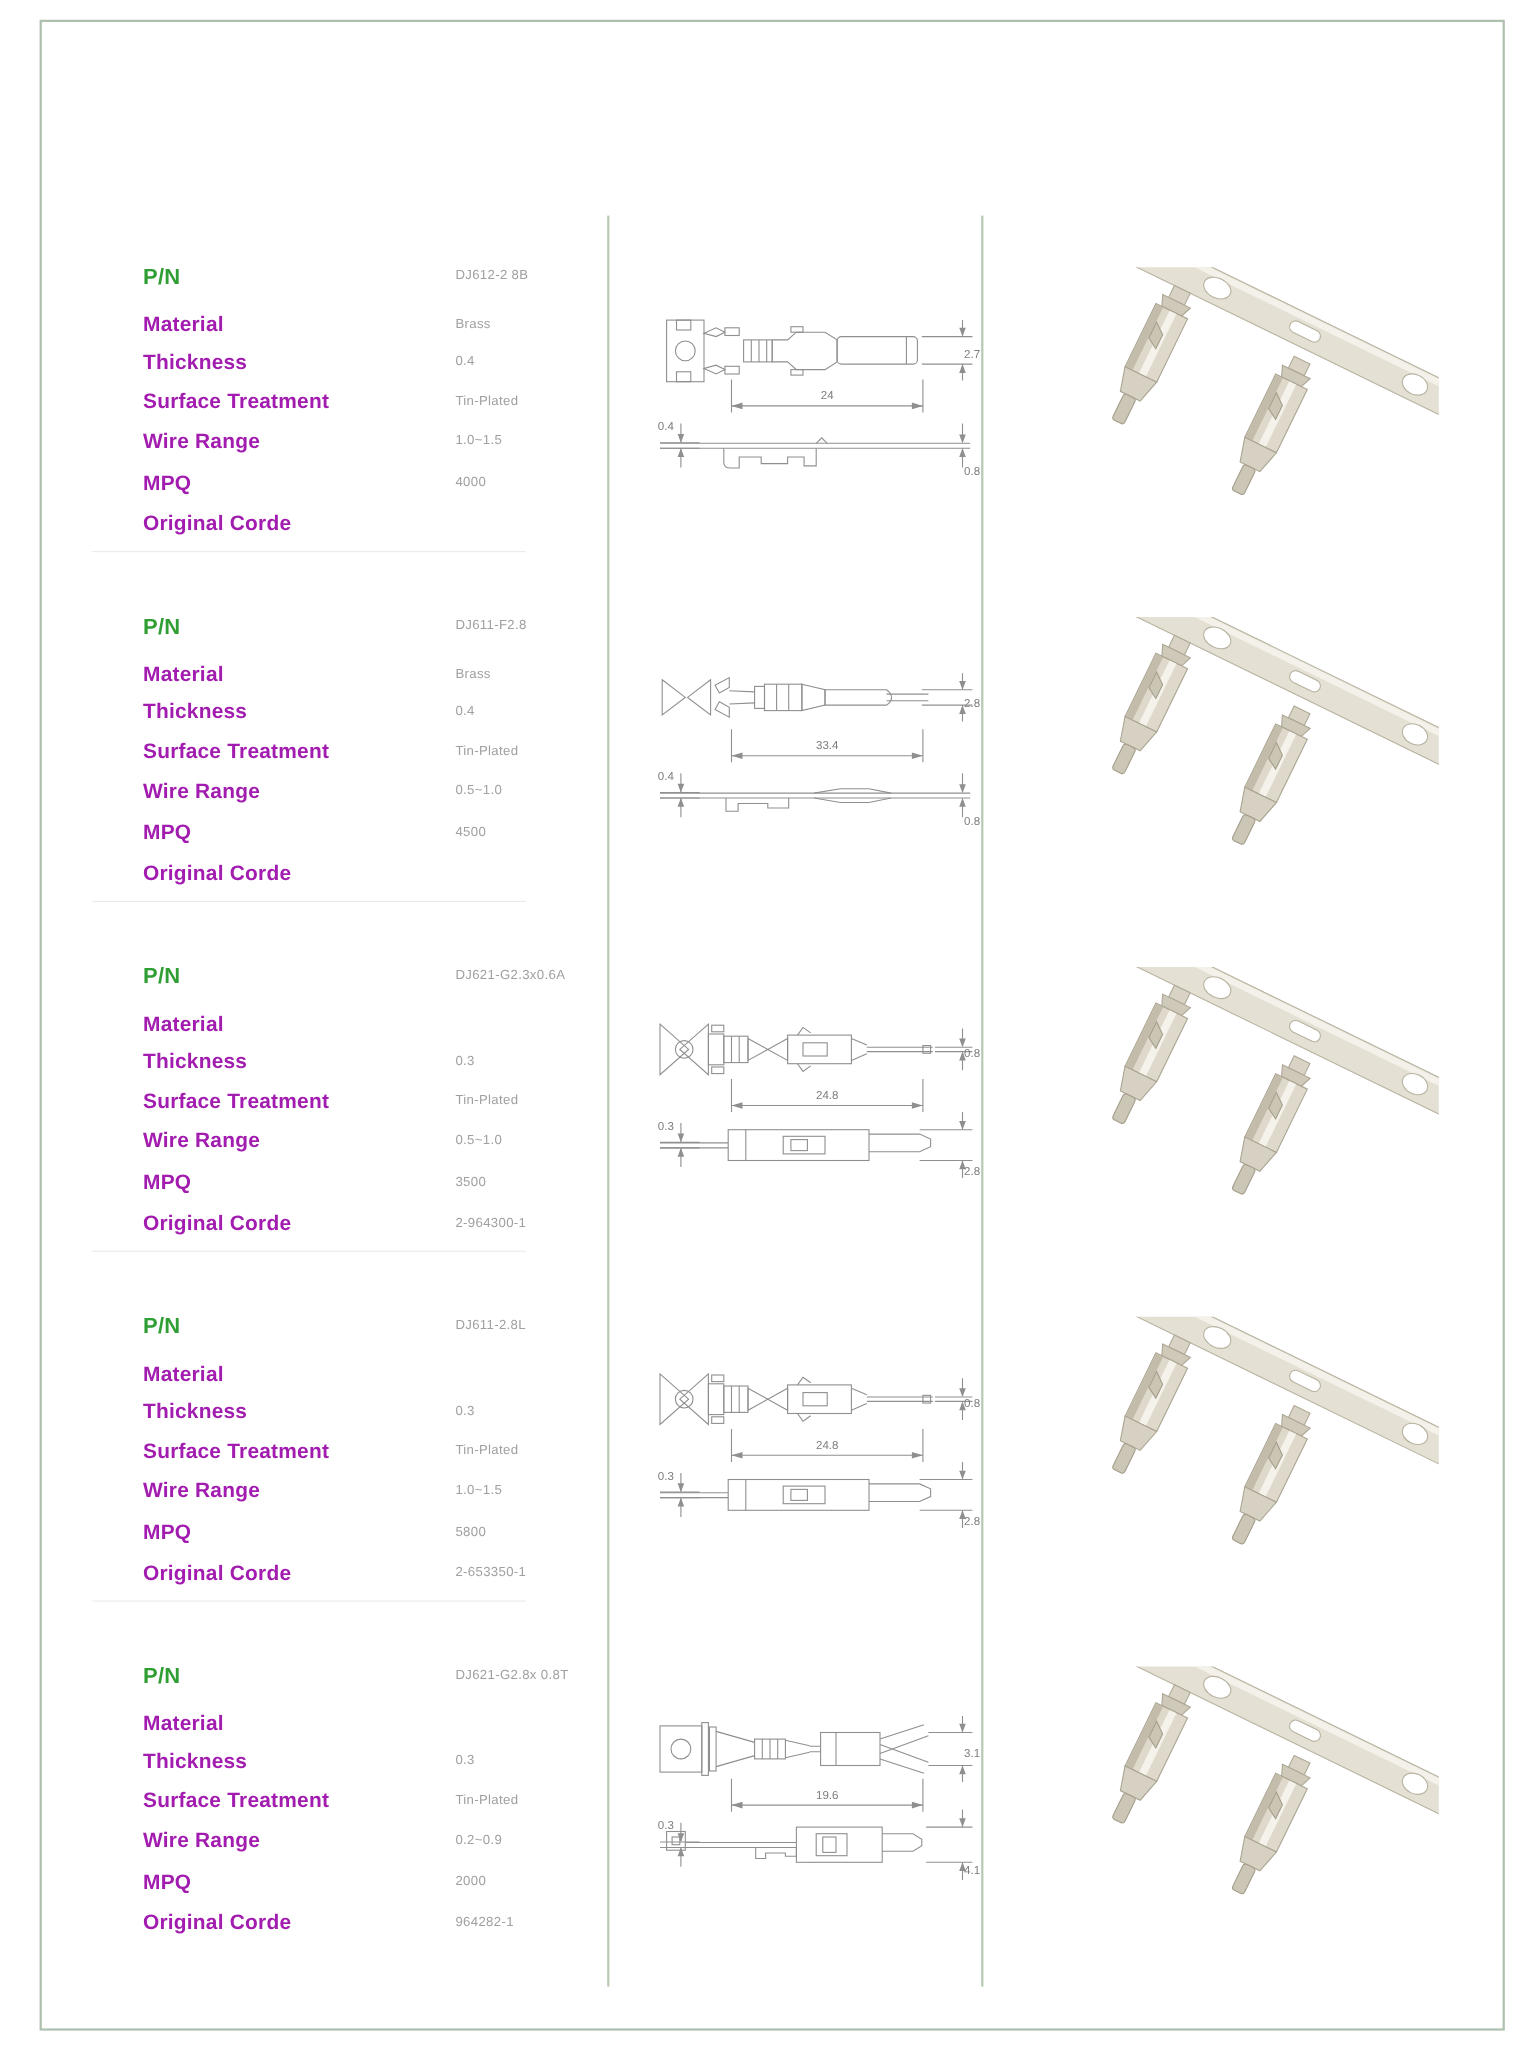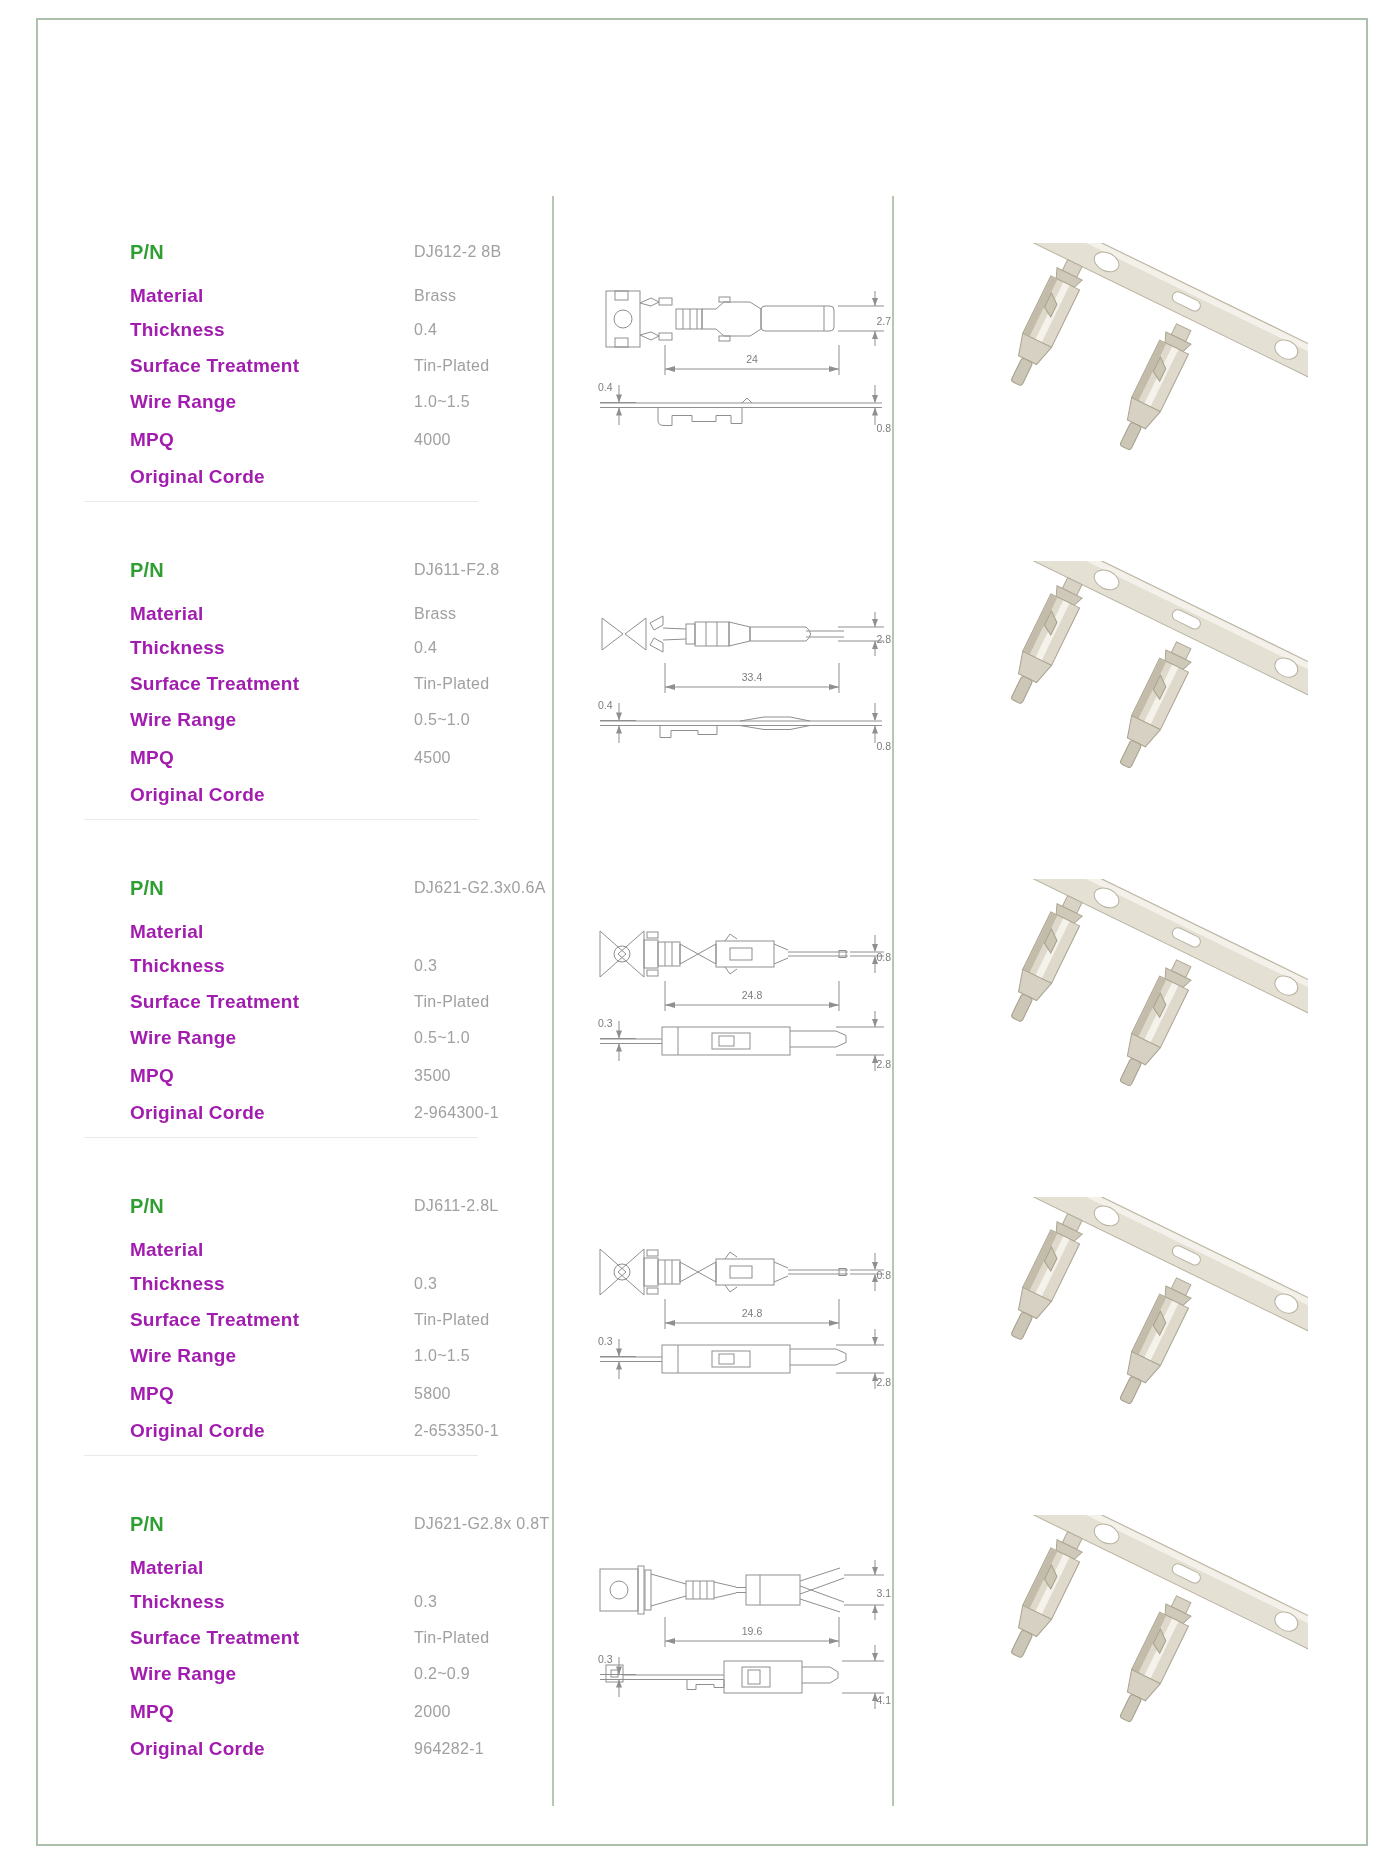--- a/index.html
+++ b/index.html
@@ -12,21 +12,21 @@
   .banner-title{position:absolute;left:62px;top:50%;
           transform:translateY(-52%) scaleX(.86);transform-origin:left center;
           color:#ffffff;font-size:50px;font-weight:700;letter-spacing:2px;white-space:nowrap;}
   .colline{position:absolute;top:196px;width:2px;height:1610px;background:#b6c8b0;z-index:1;}
   .colline.c1{left:552px;}
   .colline.c2{left:892px;}
   #sections{position:absolute;left:0;top:205px;width:1400px;z-index:2;}
   .spec-section{position:relative;height:318px;}
   .row{position:absolute;left:0;width:100%;height:26px;white-space:nowrap;margin-left:46px;}
   .row .label{position:absolute;left:84px;font-size:19px;font-weight:700;color:#a21caf;letter-spacing:.2px;}
-  .row .value{position:absolute;left:368px;top:2px;font-size:16px;font-weight:400;color:#a0a0a0;letter-spacing:.3px;}
+  .row .value{position:absolute;left:368px;top:2px;font-size:12px;font-weight:400;color:#a0a0a0;letter-spacing:.3px;}
   .r-pn{top:36px}.r-material{top:80px}.r-thickness{top:114px}.r-surface{top:150px}
   .r-wire{top:186px}.r-mpq{top:224px}.r-original{top:261px}
   .r-pn .label{color:#2f9e33;font-size:20px;}
   .divider{position:absolute;left:84px;top:296px;width:394px;height:1px;background:#e9e9e9;}
   .spec-section:nth-child(5) .divider{display:none;}
   .diagram{position:absolute;left:592px;top:80px;width:302px;height:160px;}
   .photo{position:absolute;left:963px;top:38px;width:345px;height:268px;}
   
   .ddraw line,.ddraw path,.ddraw rect,.ddraw circle,.ddraw polyline{
       stroke:#8f8f8f;stroke-width:1;fill:none;}

